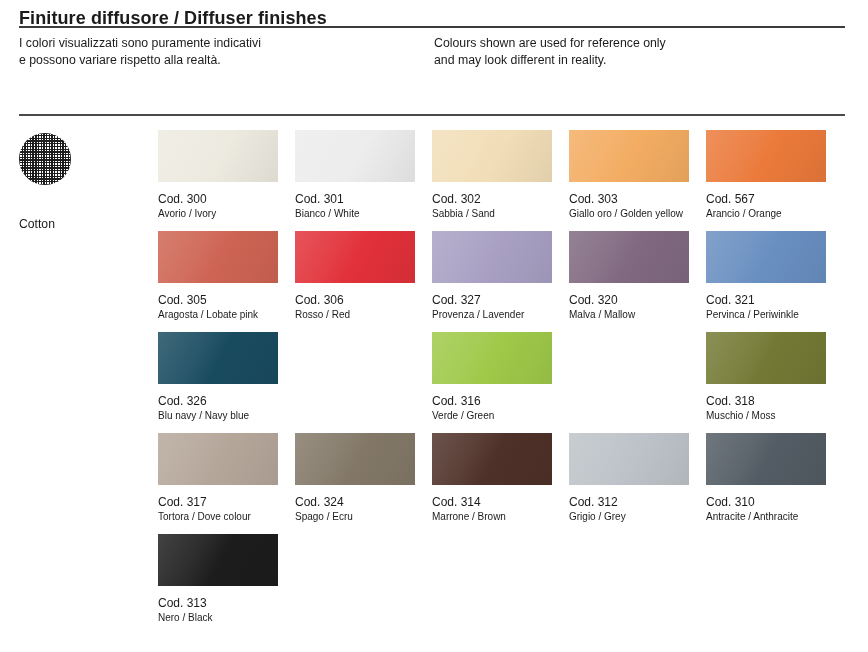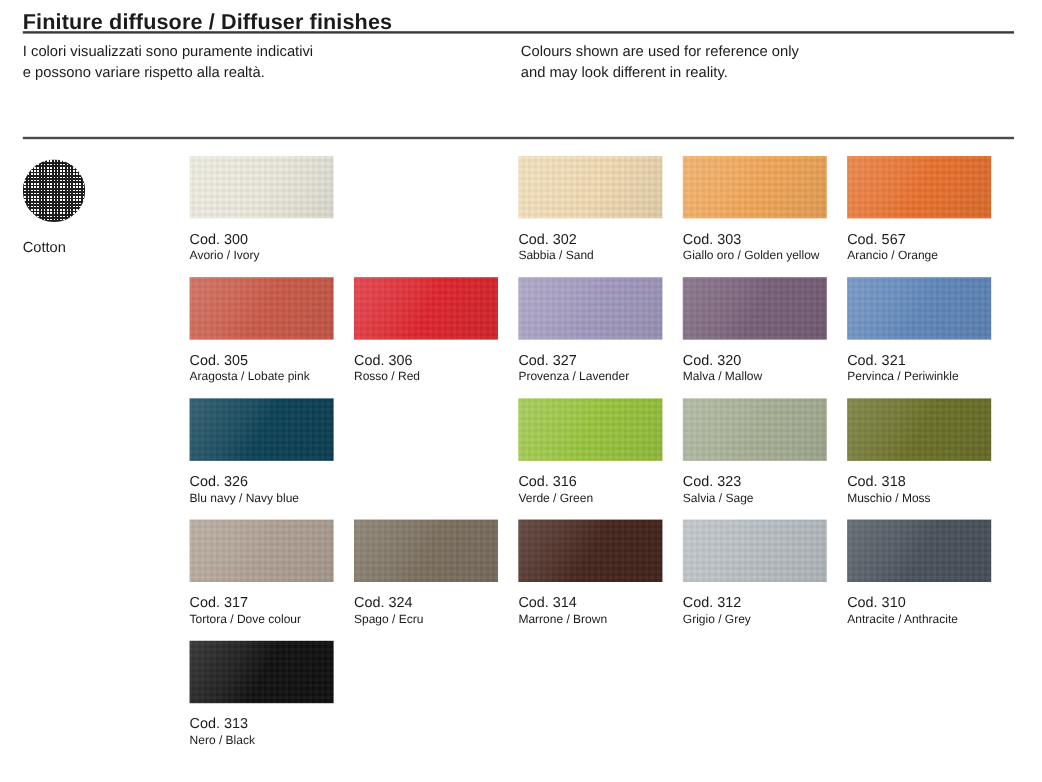--- a/index.html
+++ b/index.html
@@ -79,21 +79,21 @@
     background-image:
       repeating-linear-gradient(0deg,
         #1d1d1d 0px, #1d1d1d 1.35px,
         rgba(255,255,255,0) 1.35px, rgba(255,255,255,0) 2.7px),
       repeating-linear-gradient(90deg,
         #1d1d1d 0px, #1d1d1d 1.35px,
         rgba(255,255,255,0) 1.35px, rgba(255,255,255,0) 2.7px);
     overflow: hidden;
   }
   .material-label {
-    margin-top: 14px;
+    margin-top: 32px;
     font-size: 12.2px;
     color: #1b1b1b;
   }
 
   
   .grid {
     position: absolute;
     left: 158px;
     top: 130px;
     width: 700px;
@@ -184,20 +184,28 @@
 
   <div class="grid-row">
         <div class="cell" data-col="0">
           <div class="chip" style="background-color: rgb(236, 234, 222);">
             <div class="weave"></div>
             <div class="sheen"></div>
           </div>
           <div class="chip-code">Cod. 300</div>
           <div class="chip-name">Avorio / Ivory</div>
         </div>
+        <div class="cell" data-col="1">
+          <div class="chip" style="background-color: rgb(236, 236, 237);">
+            <div class="weave"></div>
+            <div class="sheen"></div>
+          </div>
+          <div class="chip-code">Cod. 301</div>
+          <div class="chip-name">Bianco / White</div>
+        </div>
         <div class="cell" data-col="2">
           <div class="chip" style="background-color: rgb(242, 220, 180);">
             <div class="weave"></div>
             <div class="sheen"></div>
           </div>
           <div class="chip-code">Cod. 302</div>
           <div class="chip-name">Sabbia / Sand</div>
         </div>
         <div class="cell" data-col="3">
           <div class="chip" style="background-color: rgb(243, 168, 90);">
@@ -268,28 +276,20 @@
           <div class="chip-name">Blu navy / Navy blue</div>
         </div>
         <div class="cell" data-col="2">
           <div class="chip" style="background-color: rgb(154, 198, 63);">
             <div class="weave"></div>
             <div class="sheen"></div>
           </div>
           <div class="chip-code">Cod. 316</div>
           <div class="chip-name">Verde / Green</div>
         </div>
-        <div class="cell" data-col="3">
-          <div class="chip" style="background-color: rgb(168, 177, 151);">
-            <div class="weave"></div>
-            <div class="sheen"></div>
-          </div>
-          <div class="chip-code">Cod. 323</div>
-          <div class="chip-name">Salvia / Sage</div>
-        </div>
         <div class="cell" data-col="4">
           <div class="chip" style="background-color: rgb(108, 114, 41);">
             <div class="weave"></div>
             <div class="sheen"></div>
           </div>
           <div class="chip-code">Cod. 318</div>
           <div class="chip-name">Muschio / Moss</div>
         </div>
       </div>
       <div class="grid-row">

